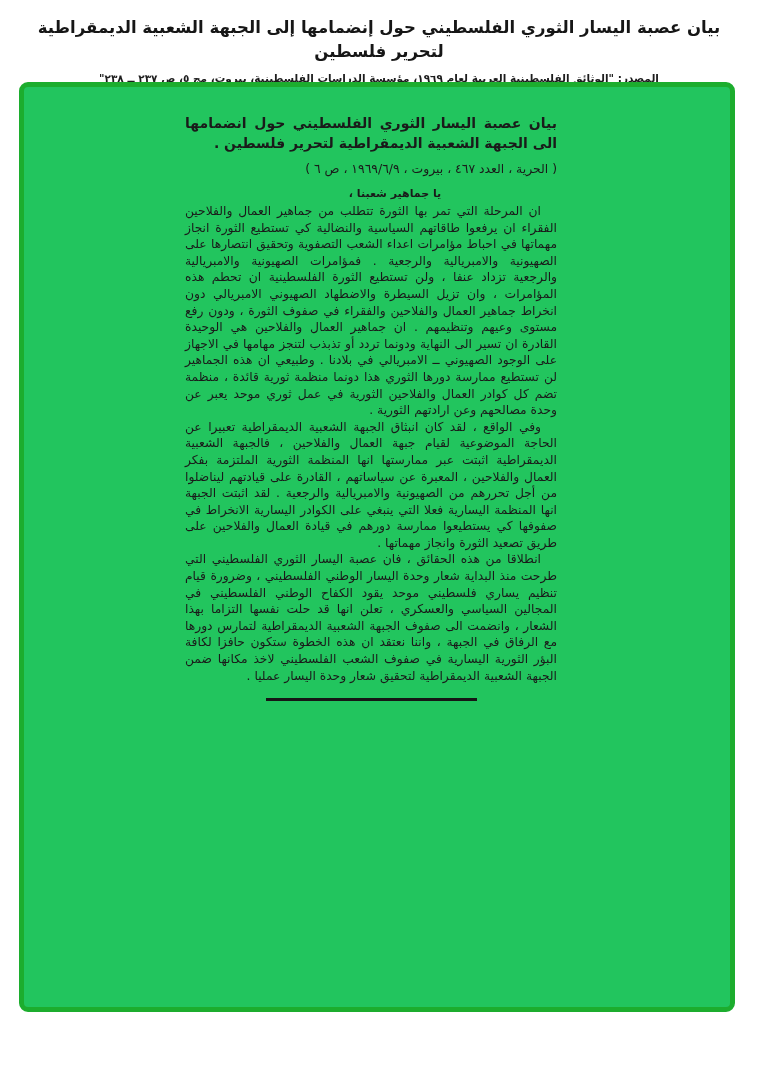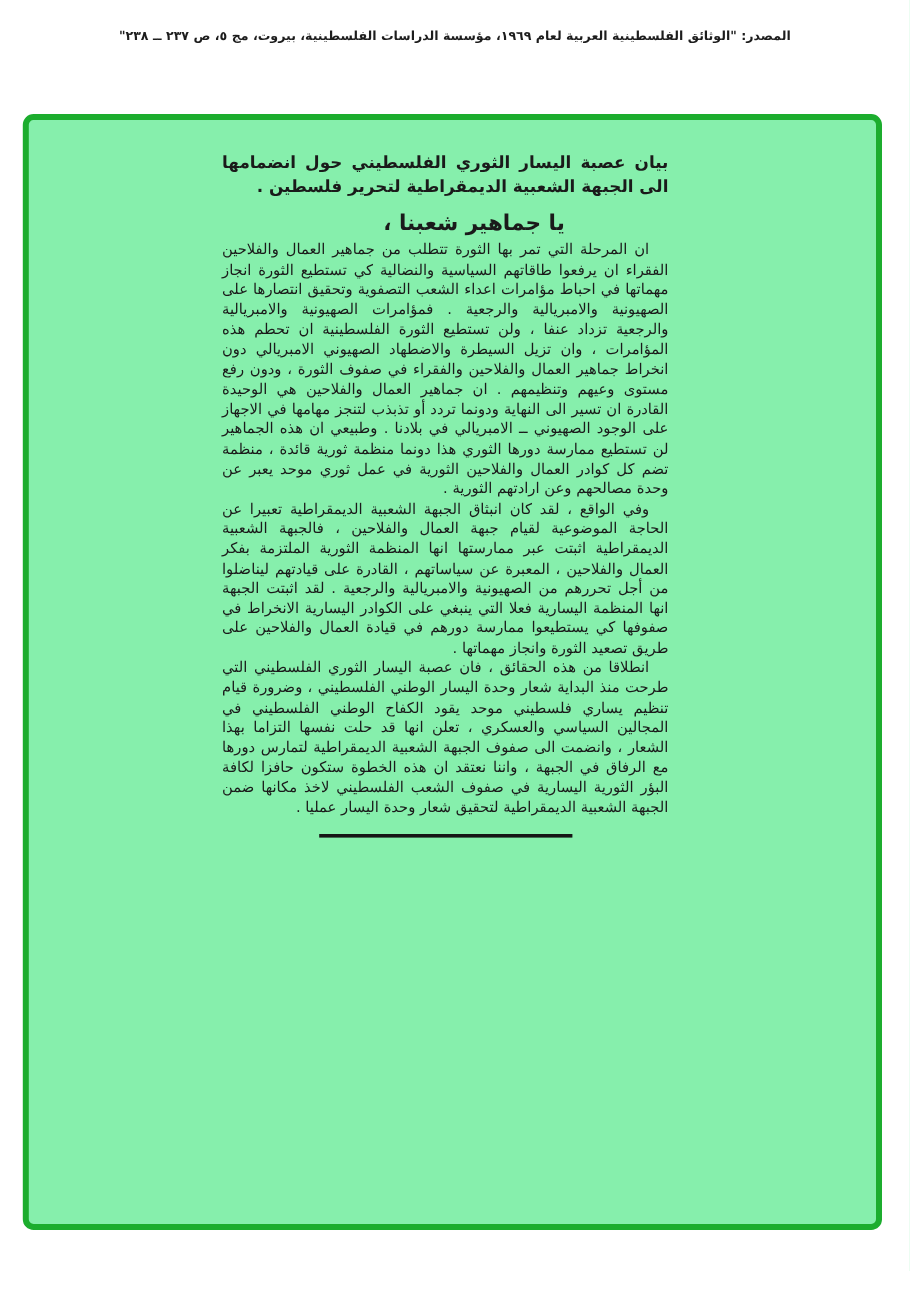--- a/index.html
+++ b/index.html
@@ -37,26 +37,26 @@
     font-size: 10.5px;
     font-weight: 700;
     line-height: 14px;
     color: #1d1d1d;
   }
 
   
   .doc-frame {
     position: absolute;
     left: 19px;
-    top: 95px;
+    top: 82px;
     width: 706px;   
     height: 920px;
     border: 5px solid #1cad2e;
     border-radius: 9px;
-    background: #86efac;
+    background: #22c55e;
   }
 
   
   .doc-column {
     position: absolute;
     left: 161px;
     top: 27px;
     width: 372px;
     direction: rtl;
     color: #1a1a1a;
@@ -70,21 +70,21 @@
   }
   .doc-citation {
     margin: 8px 0 0 0;
     font-size: 12.4px;
     font-weight: 400;
     line-height: 16px;
     text-align: right;
   }
   .doc-salutation {
     margin: 10px 0 3px 0;
-    font-size: 18px;
+    font-size: 11px;
     font-weight: 700;
     text-align: center;
     transform: translateX(24px);
   }
   .doc-para {
     margin: 0;
     font-size: 12.3px;
     font-weight: 400;
     line-height: 16.6px;
     text-align: justify;
@@ -94,25 +94,27 @@
     width: 211px;
     height: 3px;
     background: #161616;
     margin: 14px auto 0 auto;
   }
 </style>
 </head>
 <body>
 
 <header class="page-header">
+  <div class="title">بيان عصبة اليسار الثوري الفلسطيني حول إنضمامها إلى الجبهة الشعبية الديمقراطية لتحرير فلسطين</div>
   <div class="source">المصدر: "الوثائق الفلسطينية العربية لعام ١٩٦٩، مؤسسة الدراسات الفلسطينية، بيروت، مج ٥، ص ٢٣٧ ــ ٢٣٨"</div>
 </header>
 
 <section class="doc-frame">
   <article class="doc-column">
     <h2 class="doc-title">بيان عصبة اليسار الثوري الفلسطيني حول انضمامها الى الجبهة الشعبية الديمقراطية لتحرير فلسطين .</h2>
+    <p class="doc-citation">( الحرية ، العدد ٤٦٧ ، بيروت ، ١٩٦٩/٦/٩ ، ص ٦ )</p>
     <p class="doc-salutation">يا جماهير شعبنا ،</p>
     <p class="doc-para">ان المرحلة التي تمر بها الثورة تتطلب من جماهير العمال والفلاحين الفقراء ان يرفعوا طاقاتهم السياسية والنضالية كي تستطيع الثورة انجاز مهماتها في احباط مؤامرات اعداء الشعب التصفوية وتحقيق انتصارها على الصهيونية والامبريالية والرجعية . فمؤامرات الصهيونية والامبريالية والرجعية تزداد عنفا ، ولن تستطيع الثورة الفلسطينية ان تحطم هذه المؤامرات ، وان تزيل السيطرة والاضطهاد الصهيوني الامبريالي دون انخراط جماهير العمال والفلاحين والفقراء في صفوف الثورة ، ودون رفع مستوى وعيهم وتنظيمهم . ان جماهير العمال والفلاحين هي الوحيدة القادرة ان تسير الى النهاية ودونما تردد أو تذبذب لتنجز مهامها في الاجهاز على الوجود الصهيوني ــ الامبريالي في بلادنا . وطبيعي ان هذه الجماهير لن تستطيع ممارسة دورها الثوري هذا دونما منظمة ثورية قائدة ، منظمة تضم كل كوادر العمال والفلاحين الثورية في عمل ثوري موحد يعبر عن وحدة مصالحهم وعن ارادتهم الثورية .</p>
     <p class="doc-para">وفي الواقع ، لقد كان انبثاق الجبهة الشعبية الديمقراطية تعبيرا عن الحاجة الموضوعية لقيام جبهة العمال والفلاحين ، فالجبهة الشعبية الديمقراطية اثبتت عبر ممارستها انها المنظمة الثورية الملتزمة بفكر العمال والفلاحين ، المعبرة عن سياساتهم ، القادرة على قيادتهم ليناضلوا من أجل تحررهم من الصهيونية والامبريالية والرجعية . لقد اثبتت الجبهة انها المنظمة اليسارية فعلا التي ينبغي على الكوادر اليسارية الانخراط في صفوفها كي يستطيعوا ممارسة دورهم في قيادة العمال والفلاحين على طريق تصعيد الثورة وانجاز مهماتها .</p>
     <p class="doc-para">انطلاقا من هذه الحقائق ، فان عصبة اليسار الثوري الفلسطيني التي طرحت منذ البداية شعار وحدة اليسار الوطني الفلسطيني ، وضرورة قيام تنظيم يساري فلسطيني موحد يقود الكفاح الوطني الفلسطيني في المجالين السياسي والعسكري ، تعلن انها قد حلت نفسها التزاما بهذا الشعار ، وانضمت الى صفوف الجبهة الشعبية الديمقراطية لتمارس دورها مع الرفاق في الجبهة ، واننا نعتقد ان هذه الخطوة ستكون حافزا لكافة البؤر الثورية اليسارية في صفوف الشعب الفلسطيني لاخذ مكانها ضمن الجبهة الشعبية الديمقراطية لتحقيق شعار وحدة اليسار عمليا .</p>
     <div class="end-rule"></div>
   </article>
 </section>
 
 </body></html>

